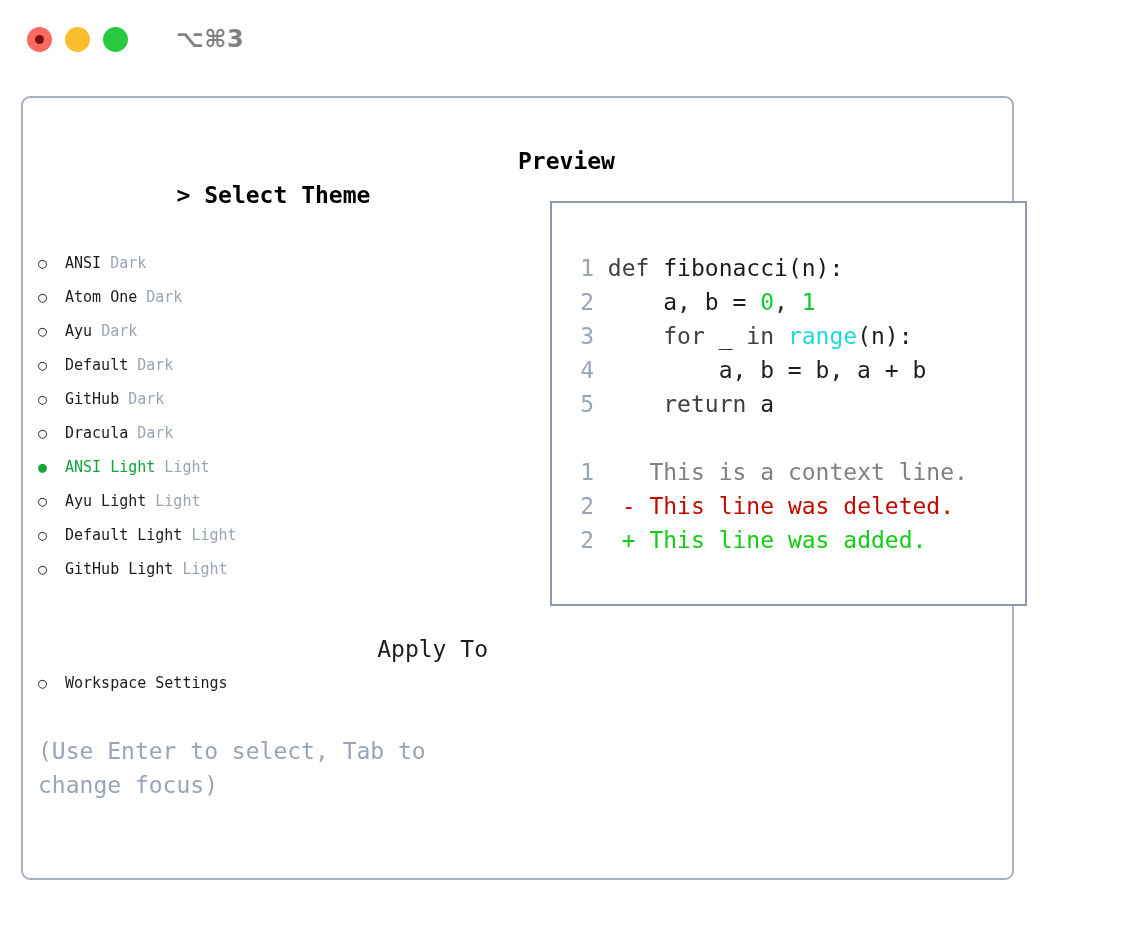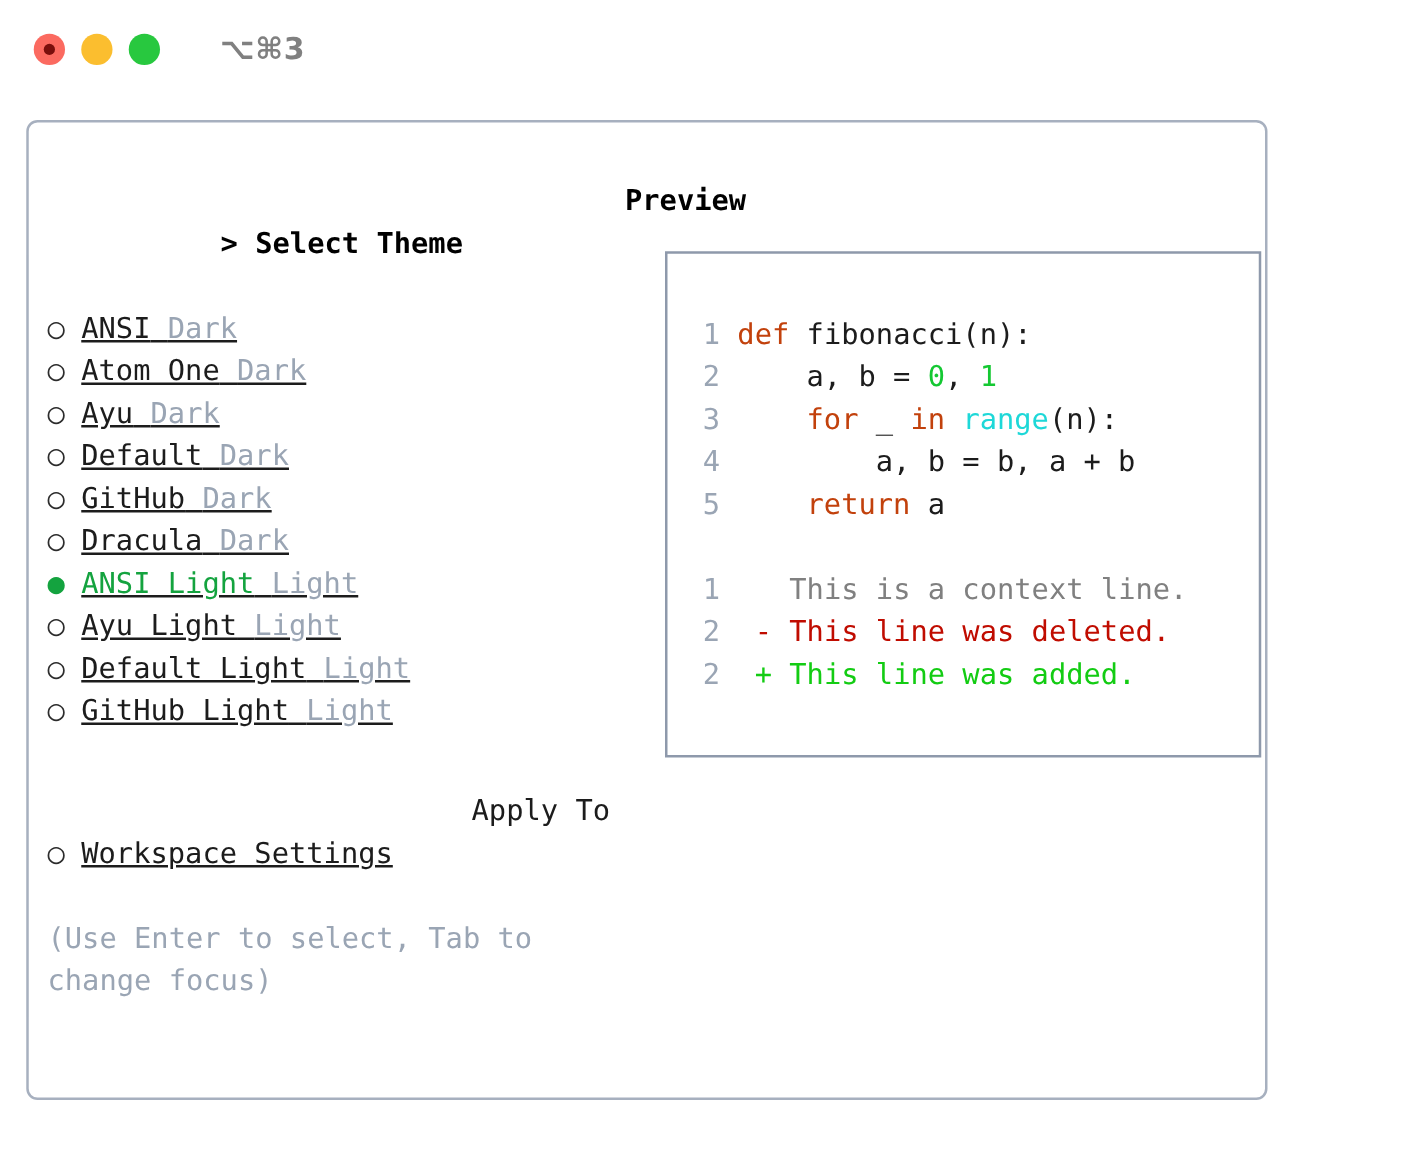--- a/index.html
+++ b/index.html
@@ -91,39 +91,38 @@
     height: 100%;
   }
   #theme-column {
     position: absolute;
     left: 15px;
     top: 46px;
     width: 450px;
   }
   #preview-column {
     position: absolute;
-    left: 477px;
+    left: 495px;
     top: 46px;
     width: 500px;
   }
 
   
   .heading {
     font-size: 23px;
     font-weight: bold;
     color: #000000;
     line-height: 34px;
     white-space: pre;
   }
   .row {
-    font-size: 23px;
+    font-size: 15px;
     line-height: 34px;
     white-space: pre;
     color: #1c1c1c;
-    text-decoration: underline;
   }
   .bullet {
     display: inline-block;
     width: 27px;
     color: #2c2c2c;
   }
   .bullet.on { color: #14a33f; }
   .name { color: #1c1c1c; }
   .row.selected .name { color: #14a33f; }
   .variant { color: #9aa5b4; }
@@ -171,21 +170,21 @@
     color: #1c1c1c;
   }
   .lineno {
     display: inline-block;
     width: 26px;
     text-align: right;
     color: #9aa5b4;
   }
   .gap-line { height: 34px; }
 
-  .tok-kw    { color: #c2410c; }
+  .tok-kw    { color: #404040; }
   .tok-fn    { color: #1c1c1c; }
   .tok-builtin { color: #1ed8d8; }
   .tok-num   { color: #14c832; }
   .tok-plain { color: #1c1c1c; }
 
   .diff-ctx { color: #808080; }
   .diff-del { color: #c00c00; }
   .diff-add { color: #13cc13; }
 </style>
 </head>

